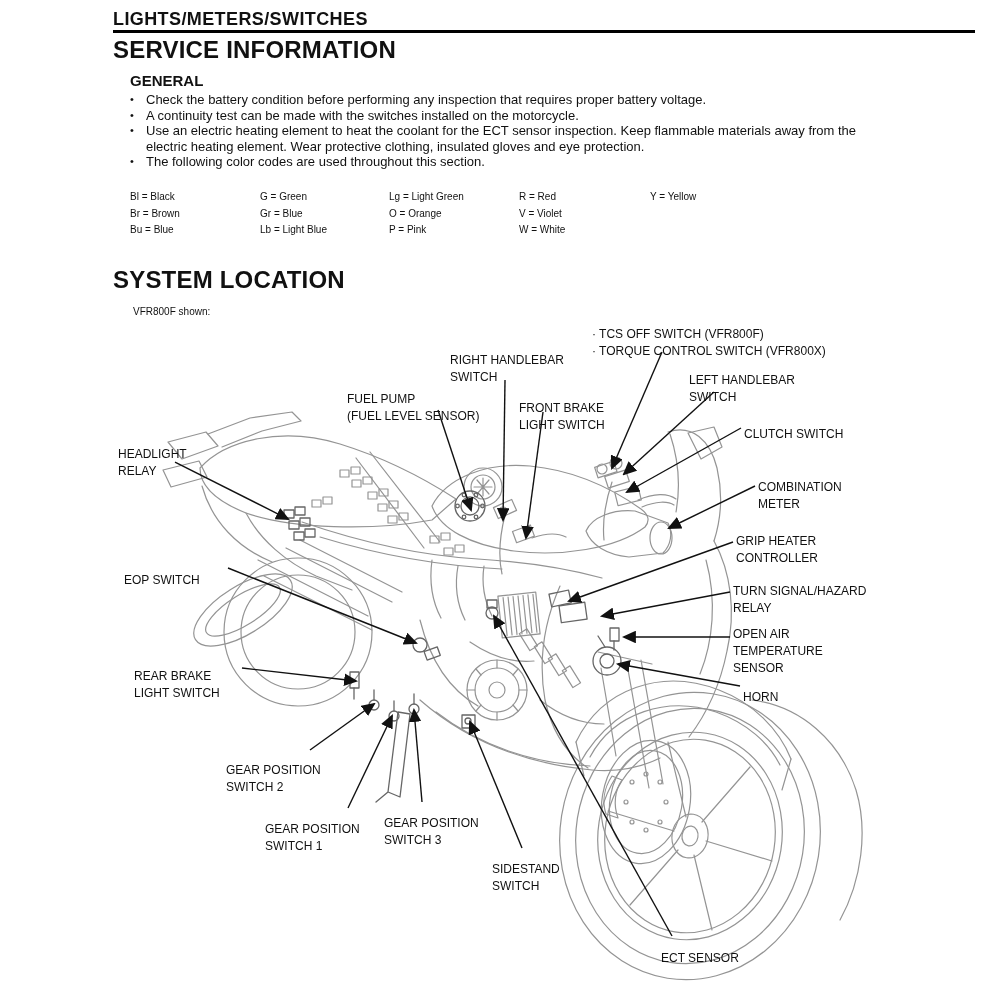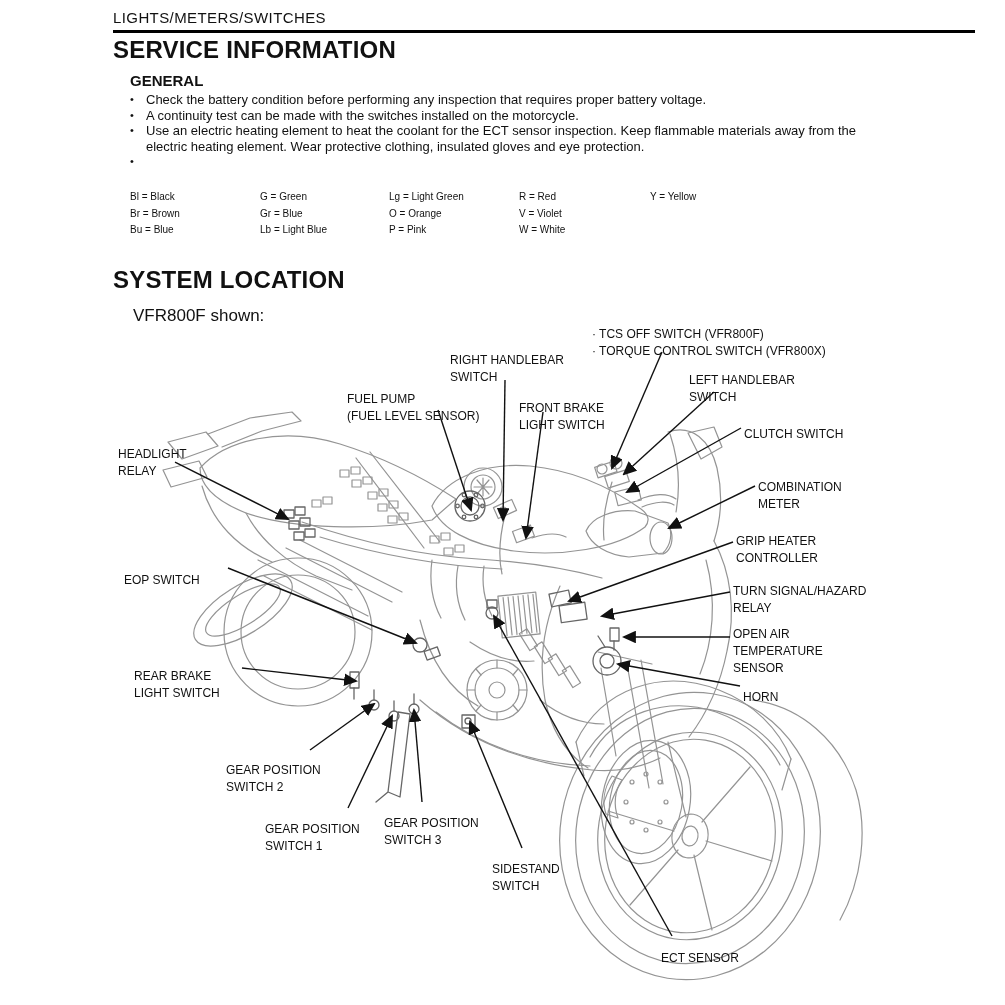--- a/index.html
+++ b/index.html
@@ -1,29 +1,29 @@
 <!DOCTYPE html>
 <html><head>
 <meta charset="utf-8">
 <style>
   html,body{margin:0;padding:0;background:#fff;}
   .page{position:relative;width:1005px;height:1005px;background:#ffffff;
         font-family:"Liberation Sans",sans-serif;color:#111;overflow:hidden;}
-  .hdr{position:absolute;left:113px;top:9px;font-size:15px;font-weight:normal;letter-spacing:.4px;}
+  .hdr{position:absolute;left:113px;top:9px;font-size:18px;font-weight:bold;letter-spacing:.4px;}
   .rule{position:absolute;left:113px;top:30px;width:862px;height:3px;background:#000;}
   .big-title{position:absolute;left:113px;font-size:24px;font-weight:bold;letter-spacing:.2px;}
   .svc{top:36px;} .sys{top:266px;}
   .sub-title{position:absolute;left:130px;top:72px;font-size:15px;font-weight:bold;}
   .bullets{position:absolute;left:130px;top:92px;width:756px;margin:0;padding:0;list-style:none;
            font-size:13px;line-height:15.6px;}
   .bullets li{display:flex;}
   .bullets .dot{width:16px;flex:0 0 16px;text-align:left;font-size:11px;}
   .codes{position:absolute;left:130px;top:189px;width:720px;height:52px;font-size:10px;line-height:16.5px;}
   .codes .col{position:absolute;top:0;}
-  .caption{position:absolute;left:133px;top:306px;font-size:17px;}
+  .caption{position:absolute;left:133px;top:306px;font-size:10px;}
   .lbl{position:absolute;font-size:12px;line-height:17px;white-space:pre;color:#111;z-index:2;margin-top:12px;}
   svg.diagram{position:absolute;left:0;top:0;z-index:1;}
 </style>
 </head>
 <body>
 
 <div class="page">
 
   <div class="hdr">LIGHTS/METERS/SWITCHES</div>
   <div class="rule"></div>
@@ -39,20 +39,21 @@
     <li>
       <span class="dot">•</span>
       <span>A continuity test can be made with the switches installed on the motorcycle.</span>
       </li>
     <li>
       <span class="dot">•</span>
       <span>Use an electric heating element to heat the coolant for the ECT sensor inspection. Keep flammable materials away from the electric heating element. Wear protective clothing, insulated gloves and eye protection.</span>
       </li>
     <li>
       <span class="dot">•</span>
+      <span>The following color codes are used throughout this section.</span>
       </li>
   </ul>
 
   <div class="codes">
     <div class="col" style="left:0">
       <div>Bl = Black</div>
       <div>Br = Brown</div>
       <div>Bu = Blue</div>
     </div>
     <div class="col" style="left:130px">

